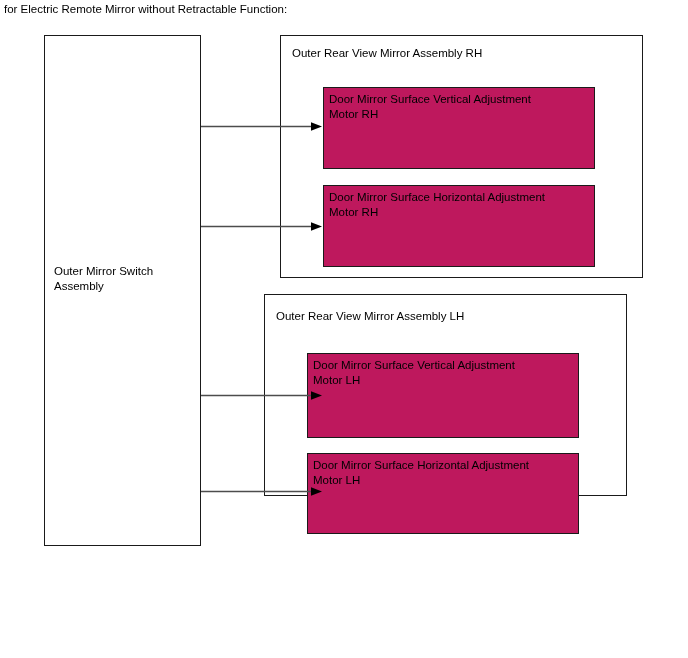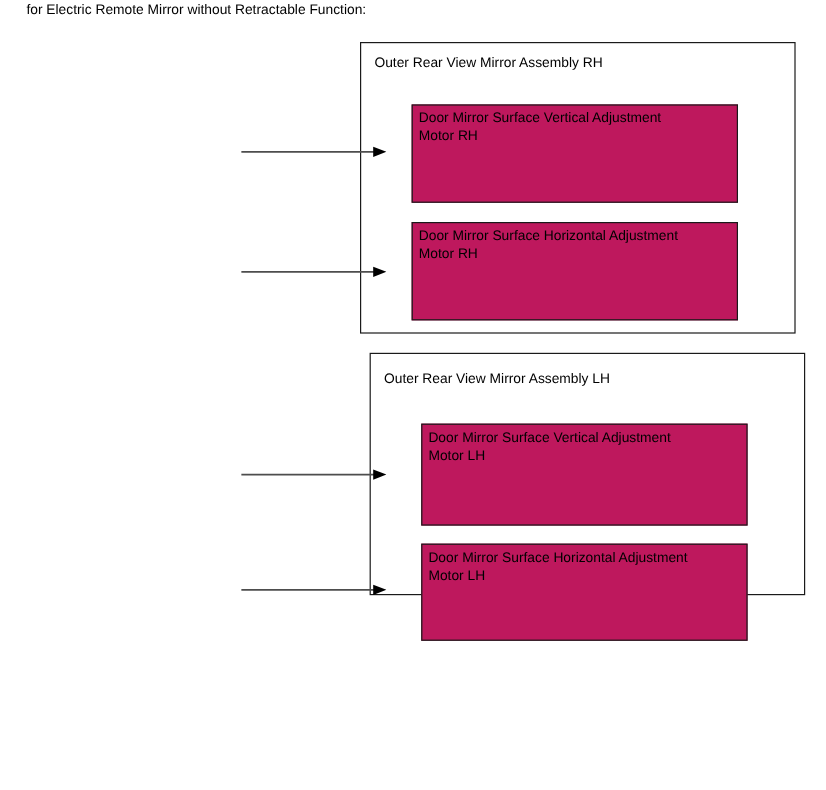--- a/index.html
+++ b/index.html
@@ -19,28 +19,26 @@
     overflow: hidden;
   }
   .caption {
     position: absolute;
     left: 4px;
     top: 2px;
     font-size: 11.5px;
     line-height: 14px;
     color: #000000;
     white-space: nowrap;
-    margin-left: 18px;
   }
   .box {
     position: absolute;
     border: 1.6px solid #1a1a1a;
     background: #ffffff;
     box-sizing: border-box;
-    margin-left: 20px;
   }
   .box-label {
     position: absolute;
     font-size: 11.5px;
     line-height: 14.5px;
     color: #000000;
     white-space: pre-line;
   }
   
   #switch-assembly {
@@ -58,21 +56,21 @@
     left: 280px;
     top: 35px;
     width: 363px;
     height: 243px;
   }
   #group-rh > .box-label {
     left: 11px;
     top: 10px;
   }
   #group-lh {
-    left: 288px;
+    left: 264px;
     top: 294px;
     width: 363px;
     height: 202px;
   }
   #group-lh > .box-label {
     left: 11px;
     top: 14px;
   }
   
   .motor-box {
@@ -105,20 +103,24 @@
   #arrow-lh-vertical   { top: 390px; }
   #arrow-lh-horizontal { top: 486px; }
 </style>
 </head>
 <body>
 
 <div id="canvas">
 
   <div class="caption">for Electric Remote Mirror without Retractable Function:</div>
 
+  <div class="box" id="switch-assembly">
+    <div class="box-label">Outer Mirror Switch
+Assembly</div>
+  </div>
 
   <div class="box" id="group-rh">
     <div class="box-label">Outer Rear View Mirror Assembly RH</div>
 
     <div class="motor-box" id="motor-rh-vertical">
       <div class="box-label">Door Mirror Surface Vertical Adjustment
 Motor RH</div>
     </div>
 
     <div class="motor-box" id="motor-rh-horizontal">

